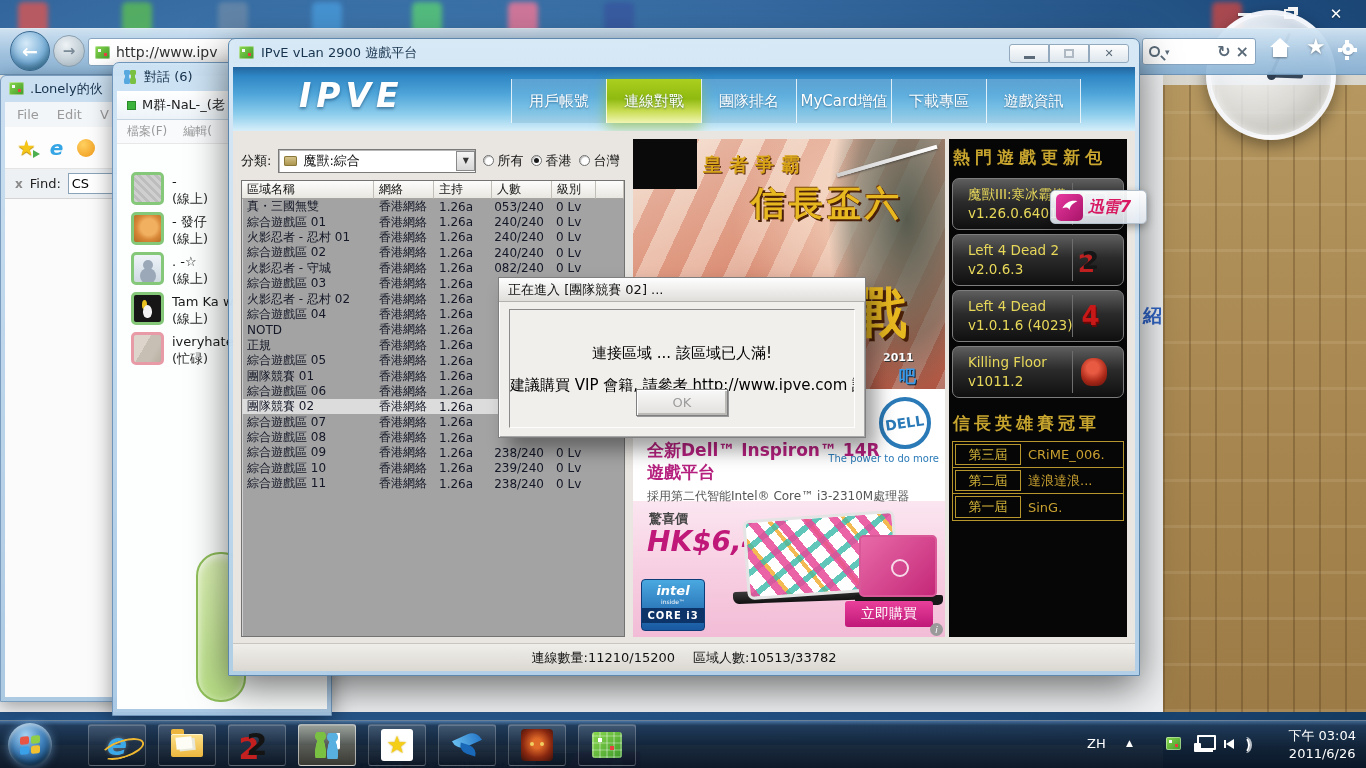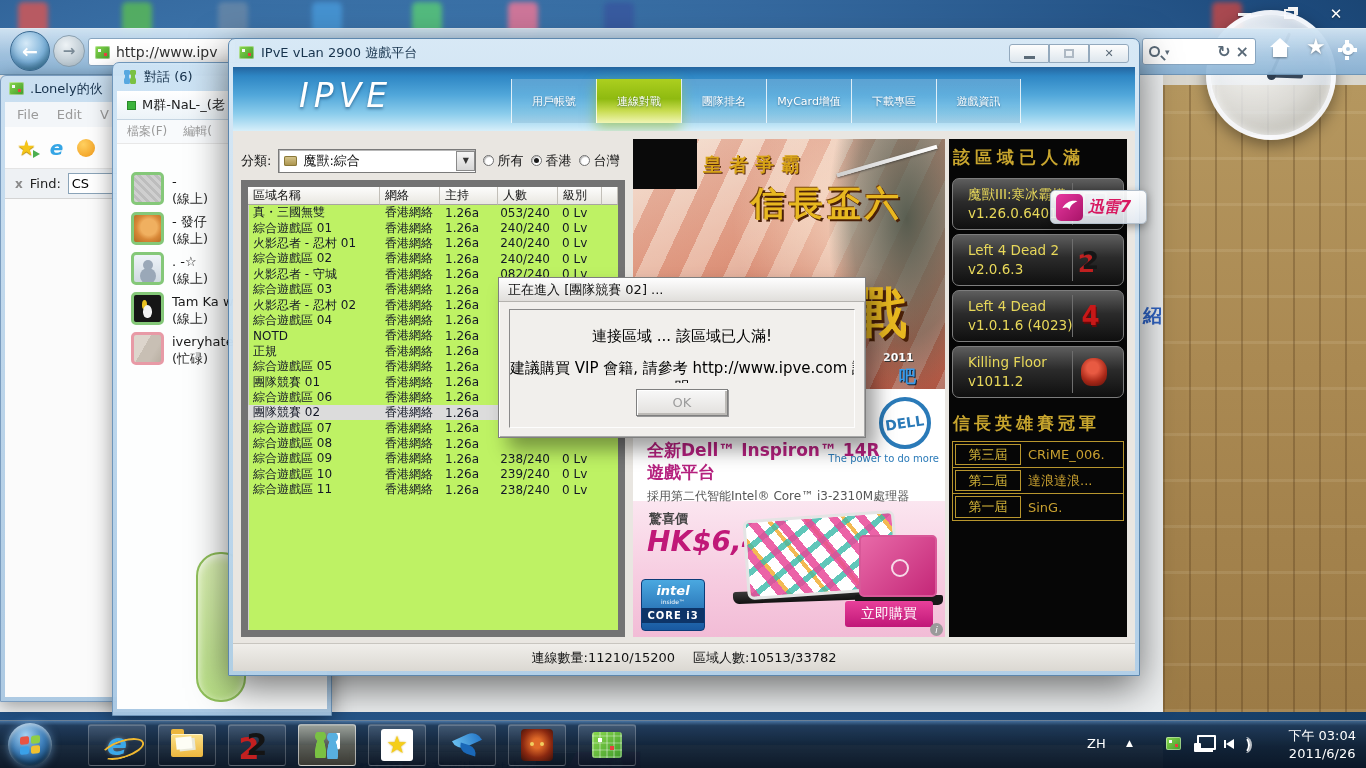--- a/index.html
+++ b/index.html
@@ -116,39 +116,39 @@
 .ipve{position:absolute;left:228px;top:38px;width:912px;height:638px;background:linear-gradient(180deg,rgba(216,233,246,.98),rgba(176,206,231,.97));border:1px solid #5d87ad;border-radius:7px 7px 0 0;box-shadow:0 12px 38px rgba(0,0,0,.55)}
 .ititle{height:27px;display:flex;align-items:center;gap:7px;padding-left:10px;font-size:13px;color:#17334d}
 .wbtns{position:absolute;right:10px;top:5px;display:flex}
 .wbtn{width:40px;height:19px;border:1px solid #93a9bd;background:linear-gradient(180deg,#fdfdfd,#dde6ed);display:flex;align-items:center;justify-content:center;color:#5a6a78;font-size:11px;font-weight:bold}
 .wbtn:first-child{border-radius:3px 0 0 3px}
 .wbtn:last-child{border-radius:0 3px 3px 0}
 .wmin{width:11px;height:3px;background:#5a6a78;margin-top:7px}
 .wmax{width:10px;height:9px;border:2px solid #aeb9c4}
 .ibody{position:absolute;left:4px;top:28px;right:4px;bottom:4px;background:#e9e6e1;overflow:hidden}
 .iheader{position:relative;height:64px;background:linear-gradient(180deg,#24659f 0,#2e86c4 9px,#51a7da 28px,#8ccdec 47px,#d7effa 64px)}
-.ilogo{position:absolute;left:66px;top:9px;font-size:33px;font-weight:normal;font-style:italic;color:#fff;letter-spacing:5px;text-shadow:0 2px 3px rgba(0,40,80,.45)}
+.ilogo{position:absolute;left:66px;top:9px;font-size:33px;font-weight:bold;font-style:italic;color:#fff;letter-spacing:5px;text-shadow:0 2px 3px rgba(0,40,80,.45)}
 .navwrap{position:absolute;left:278px;top:12px;height:44px;display:flex}
-.navbtn{width:85px;height:44px;display:flex;align-items:center;justify-content:center;font-size:11px;color:#fff;border-left:1px solid rgba(255,255,255,.8);text-shadow:0 1px 2px rgba(0,50,90,.55);background:linear-gradient(180deg,rgba(255,255,255,.20),rgba(255,255,255,.02) 55%,rgba(0,60,110,.10))}
+.navbtn{width:95px;height:44px;display:flex;align-items:center;justify-content:center;font-size:15px;color:#fff;border-left:1px solid rgba(255,255,255,.8);text-shadow:0 1px 2px rgba(0,50,90,.55);background:linear-gradient(180deg,rgba(255,255,255,.20),rgba(255,255,255,.02) 55%,rgba(0,60,110,.10))}
 .navbtn:last-child{border-right:1px solid rgba(255,255,255,.8)}
 .navbtn.active{background:linear-gradient(180deg,#accf1f 0,#8fba10 45%,#c8dc50 72%,#f0f5b4 100%);box-shadow:0 5px 12px rgba(150,185,25,.55)}
 .icontent{position:absolute;left:0;top:64px;right:0;bottom:28px;background:#e9e6e1}
 .istatus{position:absolute;left:0;bottom:0;right:0;height:28px;background:linear-gradient(180deg,#f0eeea,#dbd8d2);display:flex;align-items:center;justify-content:center;gap:18px;font-size:13px;color:#111;border-top:1px solid #c8c5bf}
 
 
 .lsec{position:absolute;left:8px;top:16px;width:388px;bottom:6px}
 .frow{display:flex;align-items:center;height:27px;gap:7px;font-size:13px;color:#111}
 .dd{width:198px;height:24px;background:#fff;border:1px solid #7a7a7a;box-shadow:inset 1px 1px 0 #b8b8b8;display:flex;align-items:center;gap:6px;padding-left:5px;font-size:13px;color:#111}
 .ddicon{width:13px;height:10px;background:linear-gradient(180deg,#d8c890,#a89048);border-radius:2px;box-shadow:inset 0 0 0 1px #8a7838;flex:none}
 .ddbtn{margin-left:auto;width:19px;height:20px;background:linear-gradient(180deg,#f5f5f5,#d6d6d6);border:1px solid #8a8a8a;display:flex;align-items:center;justify-content:center;font-size:8px;color:#333}
 .radios{display:flex;align-items:center;gap:8px}
 .radio{display:flex;align-items:center;gap:3px;cursor:default}
 .rdot{width:11px;height:11px;border-radius:50%;border:1px solid #707070;background:#fff;box-shadow:inset 1px 1px 1px #bbb;flex:none}
 .rdot.on::after{content:"";display:block;width:5px;height:5px;margin:2px;border-radius:50%;background:#1a1a1a}
-.tbl{position:absolute;left:0;top:33px;right:4px;bottom:0;background:#bef264;border:7px solid #737373;box-shadow:inset 1px 1px 0 #cfcfcf;overflow:hidden}
+.tbl{position:absolute;left:0;top:33px;right:4px;bottom:0;background:#a3a3a3;border:1px solid #737373;box-shadow:inset 1px 1px 0 #cfcfcf;overflow:hidden}
 .thead{display:flex;height:18px}
 .th{background:linear-gradient(180deg,#fdfdfc,#e9e7e1);border-right:1px solid #c2bfb8;border-bottom:1px solid #a8a5a0;font-size:12px;color:#111;display:flex;align-items:center;padding-left:5px;overflow:hidden;white-space:nowrap}
 .c0{width:132px;flex:none}.c1{width:60px;flex:none}.c2{width:58px;flex:none}.c3{width:60px;flex:none}.c4{width:44px;flex:none}.cf{flex:1}
 .trow{display:flex;height:15.4px;align-items:center;font-size:12px;color:#131726}
 .trow.sel{background:#dcdcdc}
 .td{padding-left:5px;overflow:hidden;white-space:nowrap}
 .td.c3{padding-left:0;padding-right:8px;text-align:right;justify-content:flex-end;display:flex}
 .td.c4{padding-left:4px}
 
 
@@ -208,21 +208,21 @@
 .crow{display:flex;height:26px;border-bottom:1px solid #b8962e;align-items:stretch}
 .crow:last-child{border-bottom:none}
 .cround{width:66px;margin:2px;border:1px solid #b8962e;display:flex;align-items:center;justify-content:center;font-size:13px;color:#d8b83a;flex:none}
 .cval{flex:1;display:flex;align-items:center;padding-left:5px;font-size:13px;color:#c8a030;overflow:hidden;white-space:nowrap}
 
 
 .dialog{position:absolute;left:498px;top:277px;width:368px;height:161px;background:#f1efec;border:1px solid #7f7f7f;
   box-shadow:inset 1px 1px 0 #fff, inset -1px -1px 0 #a8a8a8, 10px 12px 18px rgba(0,0,0,.38)}
 .dtitle{height:24px;display:flex;align-items:center;padding-left:9px;font-size:13px;color:#111;background:linear-gradient(180deg,#fefefe,#e0dedb);border-bottom:1px solid #b4b2ae}
 .dpanel{position:absolute;left:10px;top:31px;right:10px;bottom:9px;background:#f1efec;border:1px solid;border-color:#8a8a8a #fdfdfd #fdfdfd #8a8a8a;text-align:center;overflow:hidden}
-.dline1{margin-top:17px;font-size:15px;color:#000}
+.dline1{margin-top:34px;font-size:15px;color:#000}
 .dline2{margin-top:13px;font-size:15px;color:#000;white-space:nowrap}
 .dwrap{height:5px;overflow:hidden;font-size:15px;color:#000}
 .okbtn{position:absolute;left:50%;transform:translateX(-50%);bottom:11px;width:92px;height:27px;font-size:13px;color:#9c9c9c;display:flex;align-items:center;justify-content:center;background:linear-gradient(180deg,#f8f8f8,#e2e0dd);border:1px solid #7f7f7f;box-shadow:inset 1px 1px 0 #fff, inset -2px -2px 0 #bcbab6,1px 1px 0 #999}
 
 
 .thunder{position:absolute;left:1050px;top:190px;width:97px;height:34px;border-radius:5px;border:1px solid #b4c0cc;display:flex;align-items:center;gap:5px;padding:3px 5px;background:linear-gradient(180deg,rgba(255,255,255,.96),rgba(228,234,242,.9));box-shadow:0 3px 9px rgba(0,0,0,.35)}
 .tbadge{width:27px;height:27px;border-radius:5px;background:linear-gradient(135deg,#e838a0,#a81468);display:flex;align-items:center;justify-content:center;flex:none}
 .tlabel{font-size:16px;font-weight:bold;font-style:italic;color:#d81860;white-space:nowrap}
 
 
@@ -668,21 +668,21 @@
               <div class="i1">intel</div>
               <div class="i2">inside™</div>
               <div class="i3">CORE i3</div>
             </div>
             <div class="buy">立即購買</div>
             <div class="dinfo">i</div>
           </div>
         </div>
 
         <div class="rpanel">
-          <div class="rtitle">該區域已人滿</div>
+          <div class="rtitle">熱門遊戲更新包</div>
           <div id="updates">
               <div class="update">
                 <div class="utx">
                   <div class="uname">魔獸III:寒冰霸權</div>
                   <div class="uver">v1.26.0.6401</div>
                 </div>
                 <div class="uicon">
                   <div class="ic-wc3"></div>
                 </div>
               </div>

